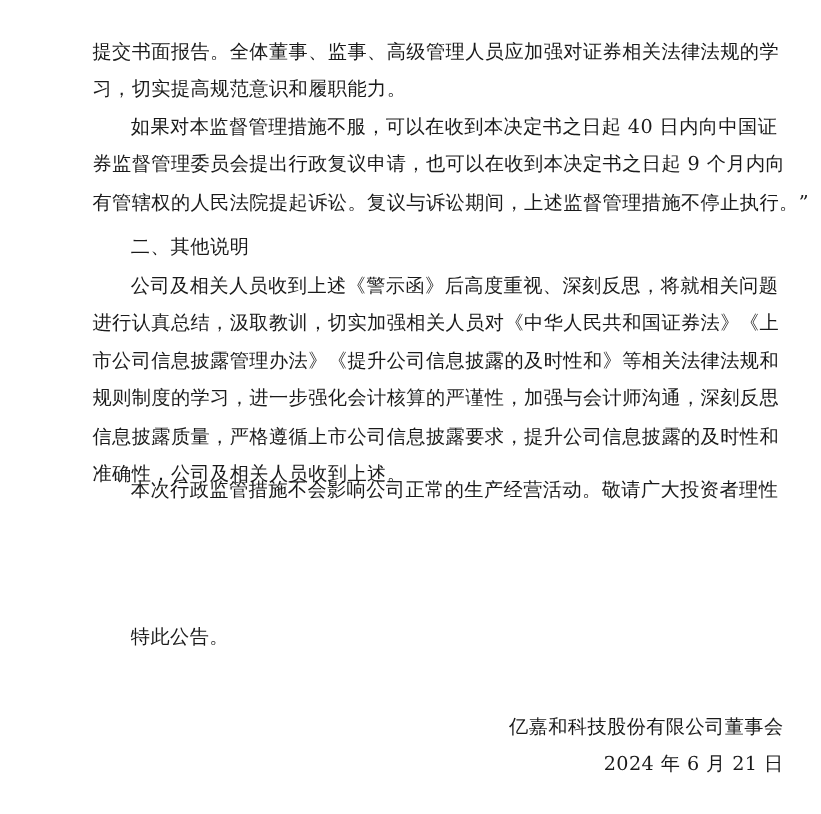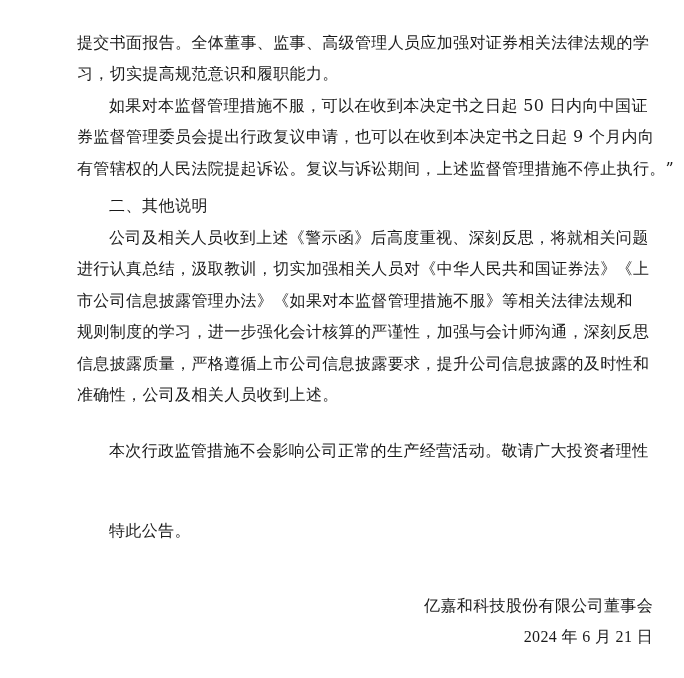--- a/index.html
+++ b/index.html
@@ -29,44 +29,43 @@
       white-space: nowrap;
       letter-spacing: 0.35px;
     }
     .indent { left: 74px; width: 565px; }
     .heading { font-weight: normal; font-family: "DejaVu Sans", "Liberation Sans", sans-serif; letter-spacing: 0.5px; }
     .right {
       left: auto;
       right: 66px;
       width: auto;
       text-align: left;
-      font-family: Liberation Serif, serif;
     }
   </style>
 </head>
 <body>
 
 <div class="page">
 
   <div class="line" style="top:33px;">提交书面报告。全体董事、监事、高级管理人员应加强对证券相关法律法规的学</div>
   <div class="line" style="top:64px;">习，切实提高规范意识和履职能力。</div>
 
-  <div class="line indent" style="top:96px;">如果对本监督管理措施不服，可以在收到本决定书之日起 50 日内向中国证</div>
+  <div class="line indent" style="top:96px;">如果对本监督管理措施不服，可以在收到本决定书之日起 40 日内向中国证</div>
   <div class="line" style="top:127px;">券监督管理委员会提出行政复议申请，也可以在收到本决定书之日起 9 个月内向</div>
   <div class="line" style="top:159px;">有管辖权的人民法院提起诉讼。复议与诉讼期间，上述监督管理措施不停止执行。”</div>
 
   <div class="line indent heading" style="top:196px;">二、其他说明</div>
 
   <div class="line indent" style="top:228px;">公司及相关人员收到上述《警示函》后高度重视、深刻反思，将就相关问题</div>
   <div class="line" style="top:259px;">进行认真总结，汲取教训，切实加强相关人员对《中华人民共和国证券法》《上</div>
-  <div class="line" style="top:291px;">市公司信息披露管理办法》《如果对本监督管理措施不服》等相关法律法规和</div>
+  <div class="line" style="top:291px;">市公司信息披露管理办法》《提升公司信息披露的及时性和》等相关法律法规和</div>
   <div class="line" style="top:322px;">规则制度的学习，进一步强化会计核算的严谨性，加强与会计师沟通，深刻反思</div>
   <div class="line" style="top:354px;">信息披露质量，严格遵循上市公司信息披露要求，提升公司信息披露的及时性和</div>
   <div class="line" style="top:385px;">准确性，公司及相关人员收到上述。</div>
 
-  <div class="line indent" style="top:441px;font-family:Liberation Serif, serif;">本次行政监管措施不会影响公司正常的生产经营活动。敬请广大投资者理性</div>
+  <div class="line indent" style="top:399px;font-family:Liberation Serif, serif;">本次行政监管措施不会影响公司正常的生产经营活动。敬请广大投资者理性</div>
 
   <div class="line indent" style="top:521px;">特此公告。</div>
 
   <div class="line right" style="top:596px;">亿嘉和科技股份有限公司董事会</div>
   <div class="line right" style="top:627px;">2024 年 6 月 21 日</div>
 
 </div>
 
 </body></html>

